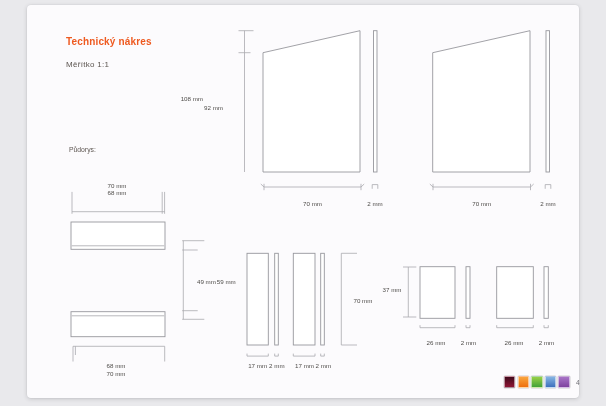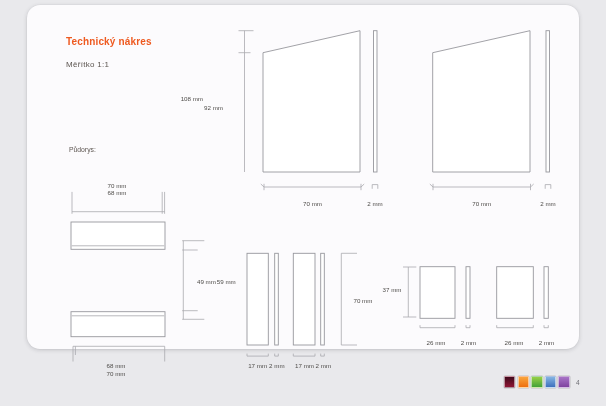--- a/index.html
+++ b/index.html
@@ -4,22 +4,22 @@
 <style>
   html,body{margin:0;padding:0;}
   body{
     width:606px;height:406px;
     background:#e9e9ec;
     font-family:"Liberation Sans","DejaVu Sans",sans-serif;
     position:relative;overflow:hidden;
   }
   .stage{position:absolute;inset:0;}
   .card{
-    position:absolute;left:27px;top:5px;width:552px;height:344px;
-    background:#fcfbfd;border-radius:13px;
+    position:absolute;left:27px;top:5px;width:552px;height:393px;
+    background:#fcfbfd;border-radius:4px;
     box-shadow:0 1px 4px rgba(50,50,60,.20), 0 0 0 .5px rgba(0,0,0,.04);
   }
   .card svg{position:absolute;left:0;top:0;}
   svg text{font-family:"Liberation Sans","DejaVu Sans",sans-serif;}
   .t-title{font-size:10px;font-weight:700;fill:#ee5a20;letter-spacing:.15px;}
   .t-sub{font-size:8px;fill:#5c5550;letter-spacing:.3px;}
   .t-sec{font-size:6.8px;fill:#5c5550;}
   .t-dim{font-size:6.2px;fill:#4e4c49;}
   .ln{stroke:#a9a9af;stroke-width:.8;fill:none;}
   .shape{stroke:#97979d;stroke-width:.9;fill:#ffffff;}

